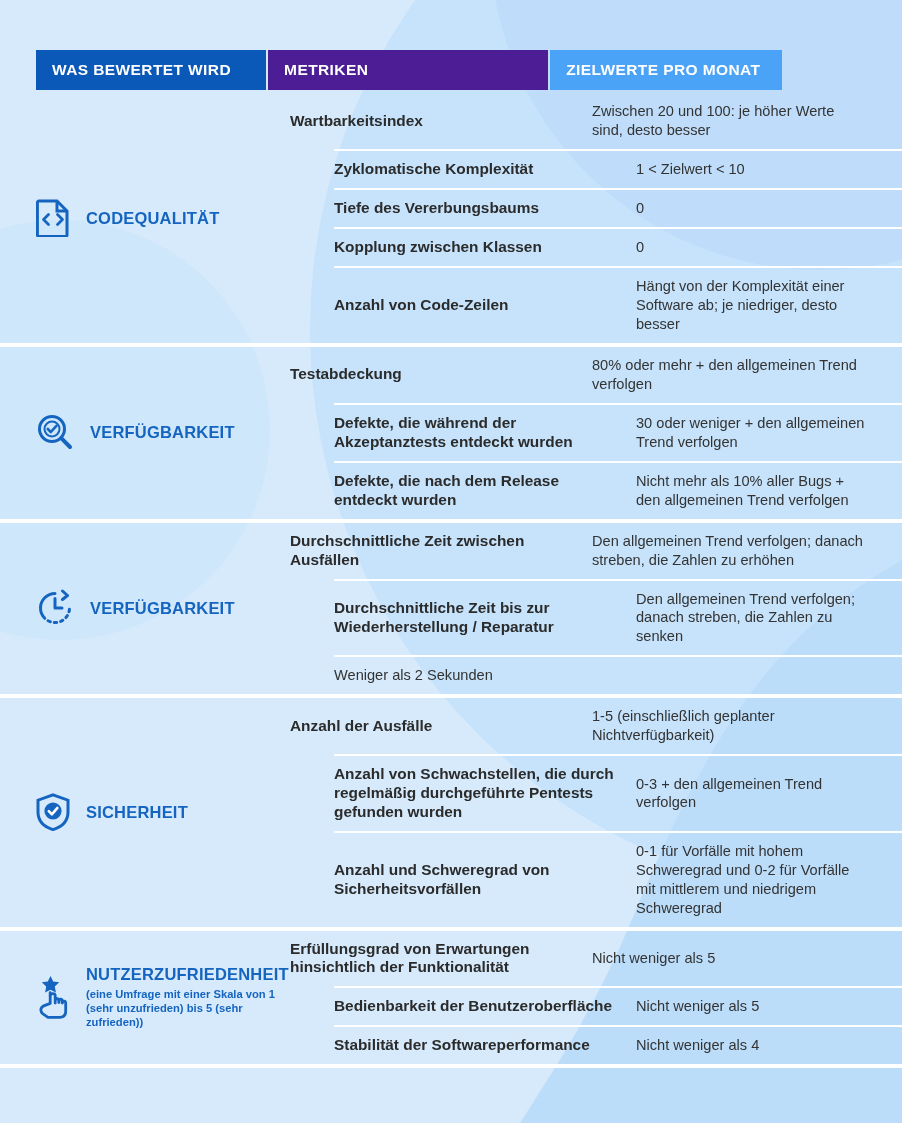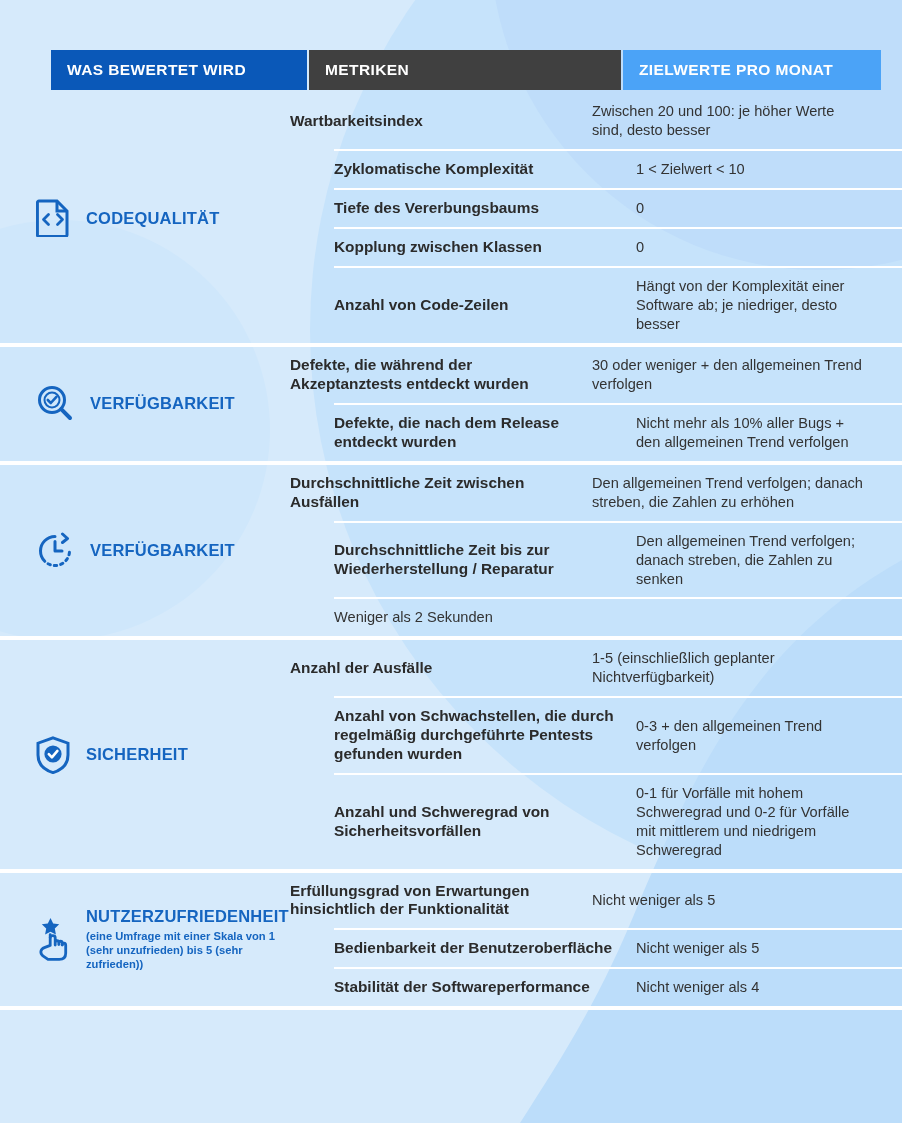--- a/index.html
+++ b/index.html
@@ -9,32 +9,32 @@
     font-family:"Liberation Sans", sans-serif;
     overflow:hidden;position:relative;
   }
   
   #bg{position:absolute;inset:0;width:902px;height:1123px;z-index:0;pointer-events:none;}
   
   .page{position:relative;z-index:2;width:902px;height:1123px;}
 
   
   .head{
-    position:absolute;left:51px;top:50px;width:830px;height:40px;
+    position:absolute;left:36px;top:50px;width:746px;height:40px;
     display:flex;
   }
   .hcell{
     display:flex;align-items:center;
     color:#ffffff;
     font-weight:bold;font-size:15.5px;letter-spacing:.4px;
     padding-left:16px;
     box-sizing:border-box;
   }
   .hcell.c1{width:256px;background:#0a58b8;}
-  .hcell.c2{width:312px;background:#404040;margin-left:2px;}
+  .hcell.c2{width:312px;background:#4c1d95;margin-left:2px;}
   .hcell.c3{width:258px;background:#4ba3f7;margin-left:2px;}
 
   
   .body{position:absolute;left:0;top:93px;width:902px;}
 
   .section{position:relative;}
   .section + .section{border-top:4px solid #ffffff;}
   .section-inner{display:flex;align-items:stretch;}
 
   
@@ -137,20 +137,24 @@
        <circle cx="16" cy="15" r="7.5" fill="none" stroke="#1565c0" stroke-width="2"></circle>
        <path d="M11.8 15 L14.8 18 L20.4 11.8" fill="none" stroke="#1565c0" stroke-width="2.6" stroke-linecap="round" stroke-linejoin="round"></path>
        <path d="M25.2 24.2 L34 33" stroke="#1565c0" stroke-width="4" stroke-linecap="round"></path>
      </svg></span>
             <div class="ltext">
               <div class="ltitle">VERFÜGBARKEIT</div>
             </div>
           </div>
           <div class="rowscol">
             <div class="row">
+              <div class="m-cell">Testabdeckung</div>
+              <div class="v-cell">80% oder mehr + den allgemeinen Trend verfolgen</div>
+            </div>
+            <div class="row">
               <div class="m-cell">Defekte, die während der Akzeptanztests entdeckt wurden</div>
               <div class="v-cell">30 oder weniger + den allgemeinen Trend verfolgen</div>
             </div>
             <div class="row">
               <div class="m-cell">Defekte, die nach dem Release entdeckt wurden</div>
               <div class="v-cell">Nicht mehr als 10% aller Bugs + den allgemeinen Trend verfolgen</div>
             </div>
           </div>
         </div>
       </div>

